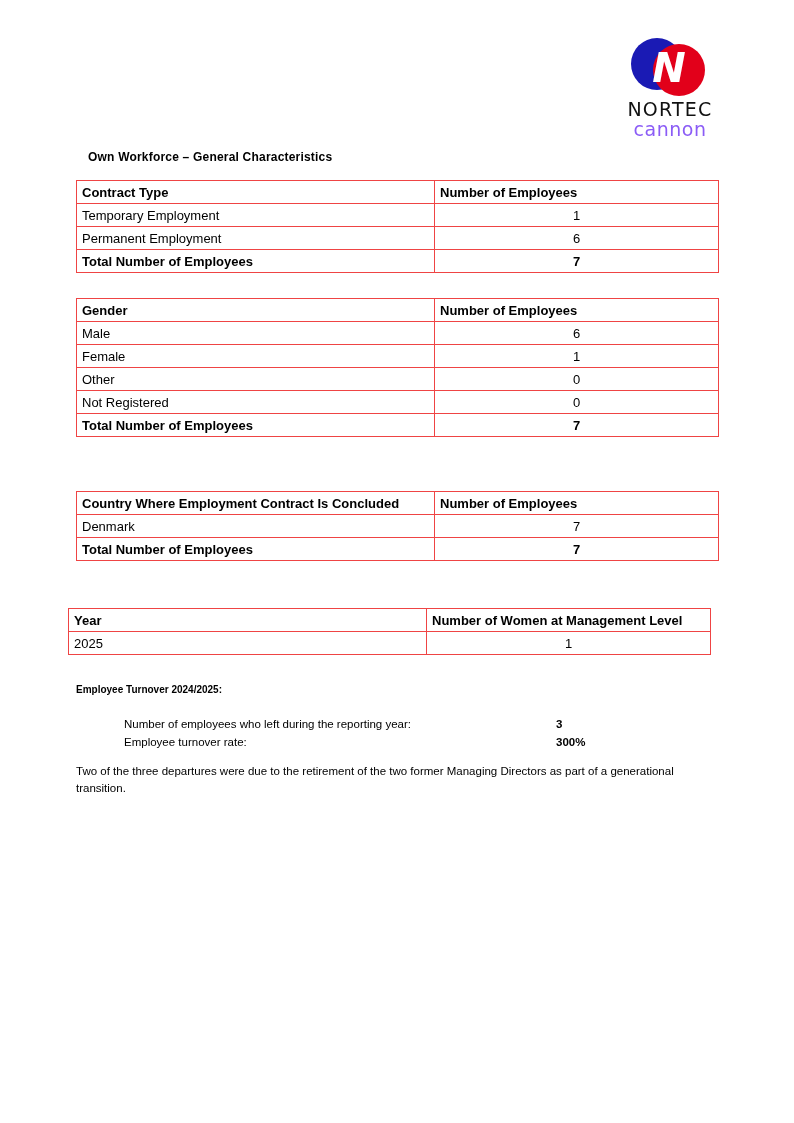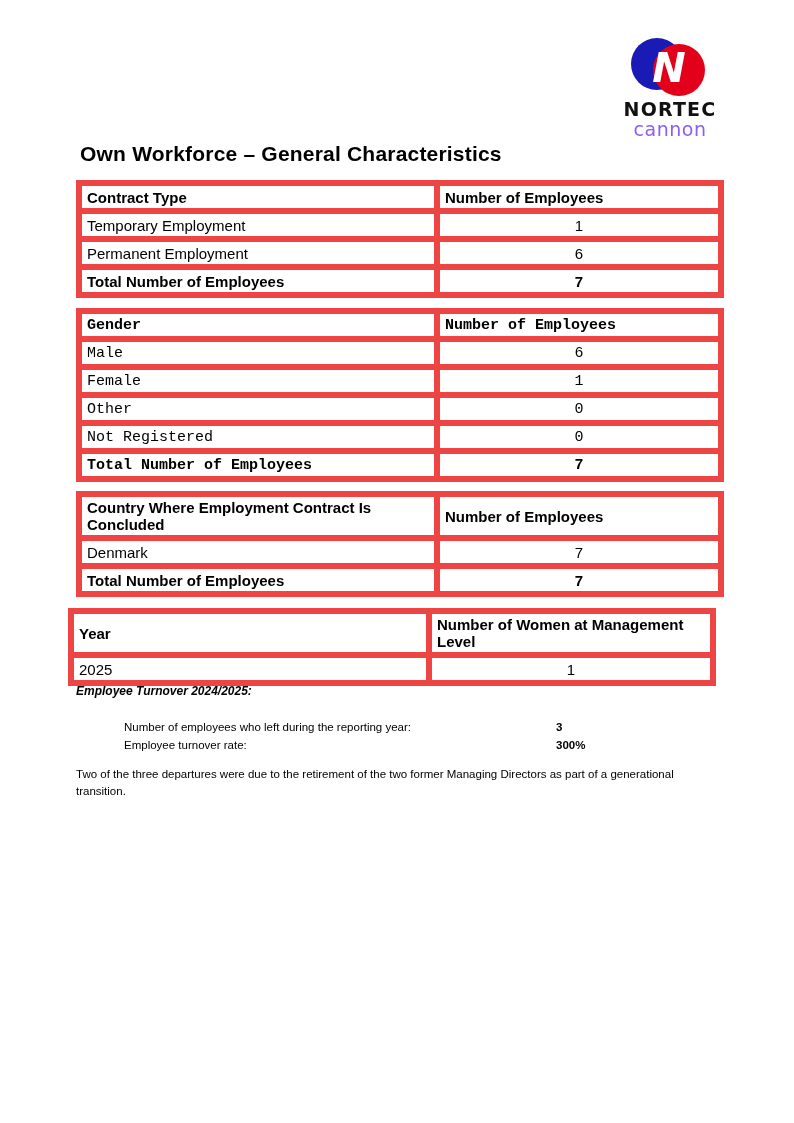--- a/index.html
+++ b/index.html
@@ -66,74 +66,73 @@
     font-weight: bold;
     font-size: 40px;
     line-height: 48px;
     text-align: center;
     font-style: italic;
     z-index: 3;
   }
   .logo-word {
     text-align: center;
     font-family: "DejaVu Sans", sans-serif;
-    font-weight: bold;
+    font-weight: normal;
     font-size: 19px;
     letter-spacing: 1.2px;
     color: #111111;
     margin-top: 2px;
   }
   .logo-sub {
     text-align: center;
     font-family: "DejaVu Sans", sans-serif;
     font-size: 19px;
     letter-spacing: 0.5px;
     color: #8b5cf6;
     margin-top: -2px;
   }
 
   
   h1.doc-title {
     position: absolute;
     left: 76px;
     top: 138px;
-    margin: 4px;
-    font-size: 21px;
+    margin: 12px;
+    font-size: 12px;
     font-weight: bold;
     letter-spacing: 0.2px;
   }
   h2.section-title {
     margin: 0;
-    font-size: 12px;
+    font-size: 10px;
     font-weight: bold;
-    font-style: italic;
   }
 
   
   .tbl {
     border-collapse: collapse;
     width: 642px;
     table-layout: fixed;
   }
   .tbl td {
-    border: 6px solid #ef4444;
+    border: 1px solid #ef4444;
     height: 18px;
     padding: 2px 5px;
-    font-size: 15px;
+    font-size: 13px;
     vertical-align: middle;
   }
   .tbl col.c1 { width: 358px; }
   .tbl col.c2 { width: 284px; }
   .tbl .hdr td { font-weight: bold; }
   .tbl .total td { font-weight: bold; }
   .tbl td.num { text-align: center; }
   .tbl tr.hdr td.num { text-align: left; }
 
   .t1 { position: absolute; left: 76px; top: 180px; }
-  .t2 { position: absolute; left: 76px; top: 308px; font-family: Liberation Mono, monospace; }
+  .t2 { position: absolute; left: 76px; top: 298px; }
   .t3 { position: absolute; left: 76px; top: 491px; }
   .t4 { position: absolute; left: 68px; top: 600px; margin-top: 8px; }
 
   
   .turnover {
     position: absolute;
     left: 76px;
     top: 684px;
     width: 642px;
   }

